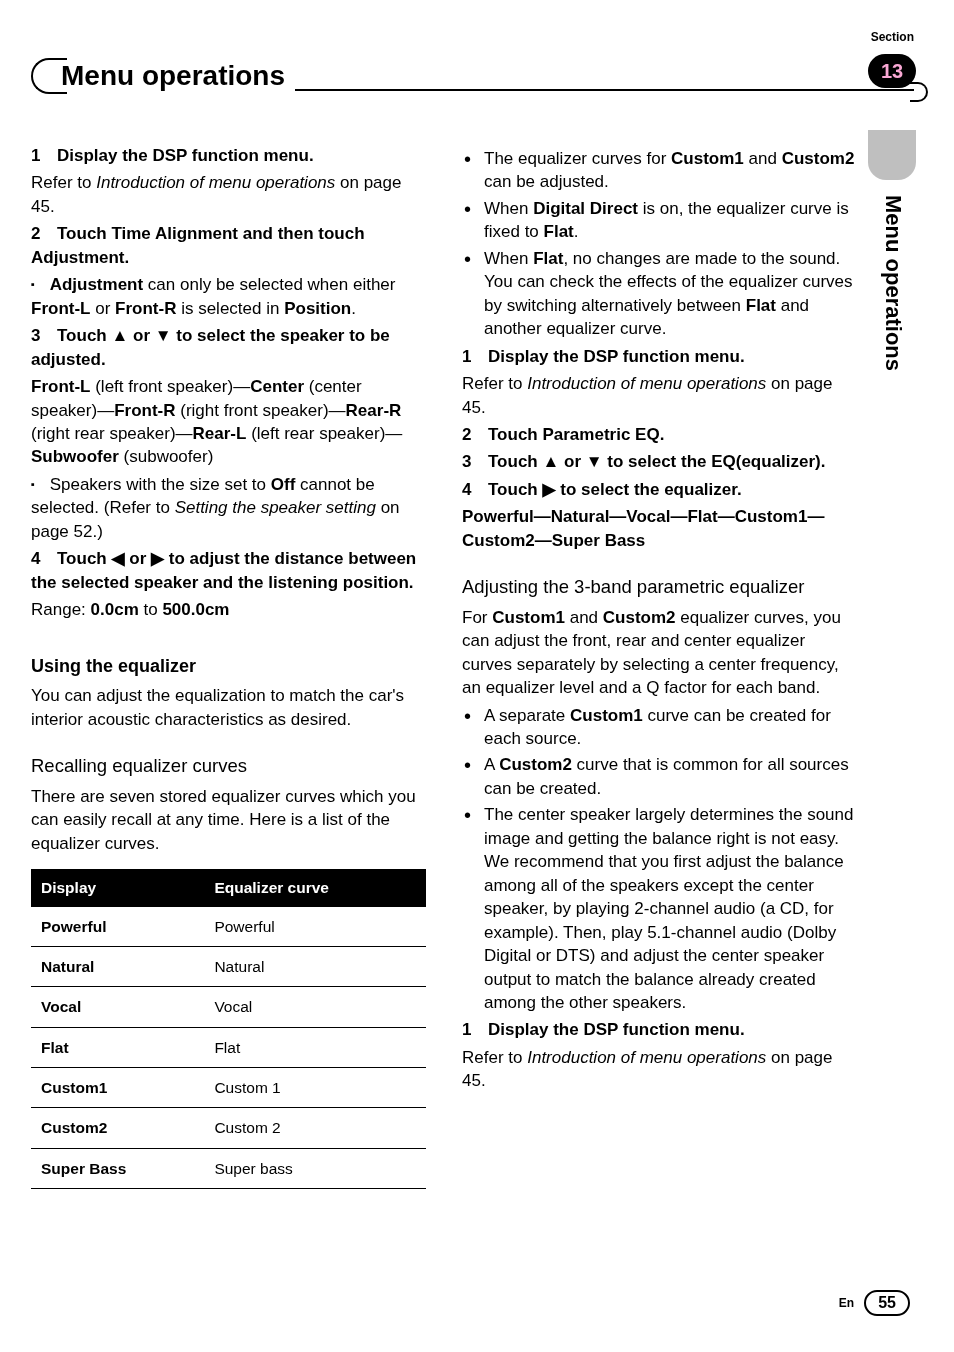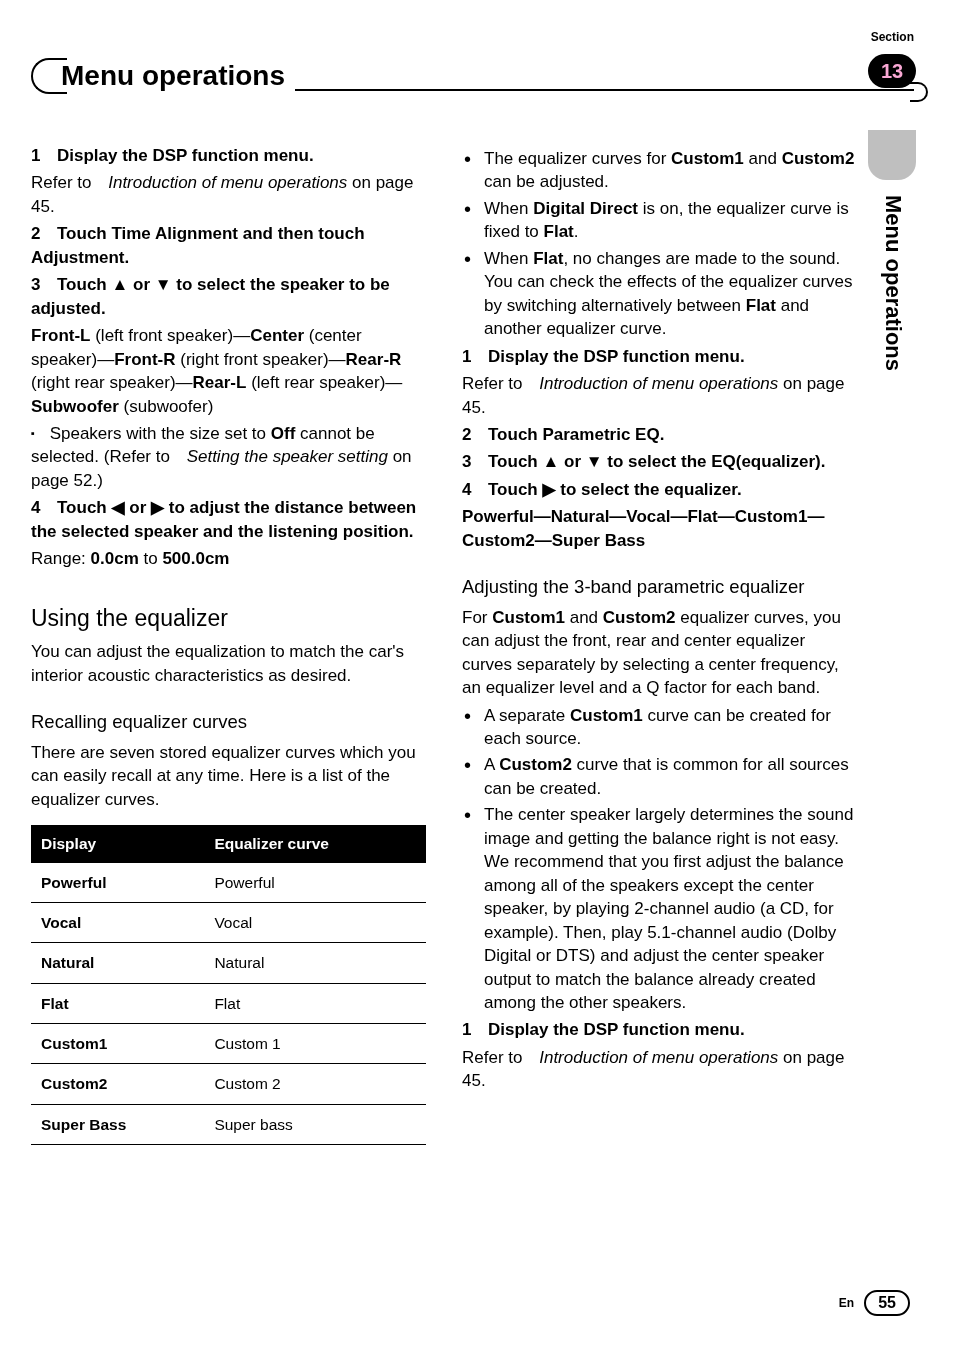--- a/index.html
+++ b/index.html
@@ -96,26 +96,26 @@
   .col {
     width: 395px;
     font-size: 17px;
     line-height: 1.38;
   }
   .col p, .col .step, .col ul { margin-bottom: 4px; }
   .step { }
   .step .num { font-weight: 700; display: inline-block; width: 26px; }
   .step .label { font-weight: 700; }
   .b { font-weight: 700; }
-  .i { font-style: italic; margin-left: 12px; }
+  .i { font-style: italic; }
   .sqb::before { content: "▪"; font-size: 11px; position: relative; top: -2px; margin-right: 10px; }
   ul.bul { list-style: none; padding-left: 0; margin-top: 2px; }
   ul.bul li { padding-left: 22px; position: relative; margin-top: 3px; }
   ul.bul li::before { content: "•"; position: absolute; left: 2px; top: -1px; font-size: 20px; }
-  h2.sect { font-size: 23px; font-weight: 400; margin-top: 32px; margin-bottom: 6px; }
+  h2.sect { font-size: 18px; font-weight: 700; margin-top: 32px; margin-bottom: 6px; }
   h3.sub { font-size: 18.5px; font-weight: 400; margin-top: 22px; margin-bottom: 6px; }
   table.eq {
     width: 100%;
     border-collapse: collapse;
     margin-top: 14px;
     font-size: 15.5px;
   }
   table.eq th {
     background: #000; color: #fff; text-align: left;
     padding: 8px 10px; font-weight: 700;
@@ -163,20 +163,23 @@
       <div class="step">
         <span class="num">1</span><span class="label">Display the DSP function menu.</span>
       </div>
       <p>
         <span>Refer to </span><span class="i">Introduction of menu operations</span><span> on page 45.</span>
       </p>
 
       <div class="step">
         <span class="num">2</span><span class="label">Touch Time Alignment and then touch Adjustment.</span>
       </div>
+      <p class="sqb">
+        <span class="b">Adjustment</span><span> can only be selected when either </span><span class="b">Front-L</span><span> or </span><span class="b">Front-R</span><span> is selected in </span><span class="b">Position</span><span>.</span>
+      </p>
 
       <div class="step">
         <span class="num">3</span><span class="label">Touch ▲ or ▼ to select the speaker to be adjusted.</span>
       </div>
       <p>
         <span class="b">Front-L</span><span> (left front speaker)—</span><span class="b">Center</span><span> (center speaker)—</span><span class="b">Front-R</span><span> (right front speaker)—</span><span class="b">Rear-R</span><span> (right rear speaker)—</span><span class="b">Rear-L</span><span> (left rear speaker)—</span><span class="b">Subwoofer</span><span> (subwoofer)</span>
       </p>
       <p class="sqb">
         <span>Speakers with the size set to </span><span class="b">Off</span><span> cannot be selected. (Refer to </span><span class="i">Setting the speaker setting</span><span> on page 52.)</span>
       </p>
@@ -200,26 +203,26 @@
             <th>Display</th>
             <th>Equalizer curve</th>
           </tr>
         </thead>
         <tbody>
           <tr>
               <td>Powerful</td>
               <td>Powerful</td>
             </tr>
           <tr>
+              <td>Natural</td>
+              <td>Natural</td>
+            </tr>
+          <tr>
               <td>Vocal</td>
               <td>Vocal</td>
-            </tr>
-          <tr>
-              <td>Natural</td>
-              <td>Natural</td>
             </tr>
           <tr>
               <td>Flat</td>
               <td>Flat</td>
             </tr>
           <tr>
               <td>Custom1</td>
               <td>Custom 1</td>
             </tr>
           <tr>

